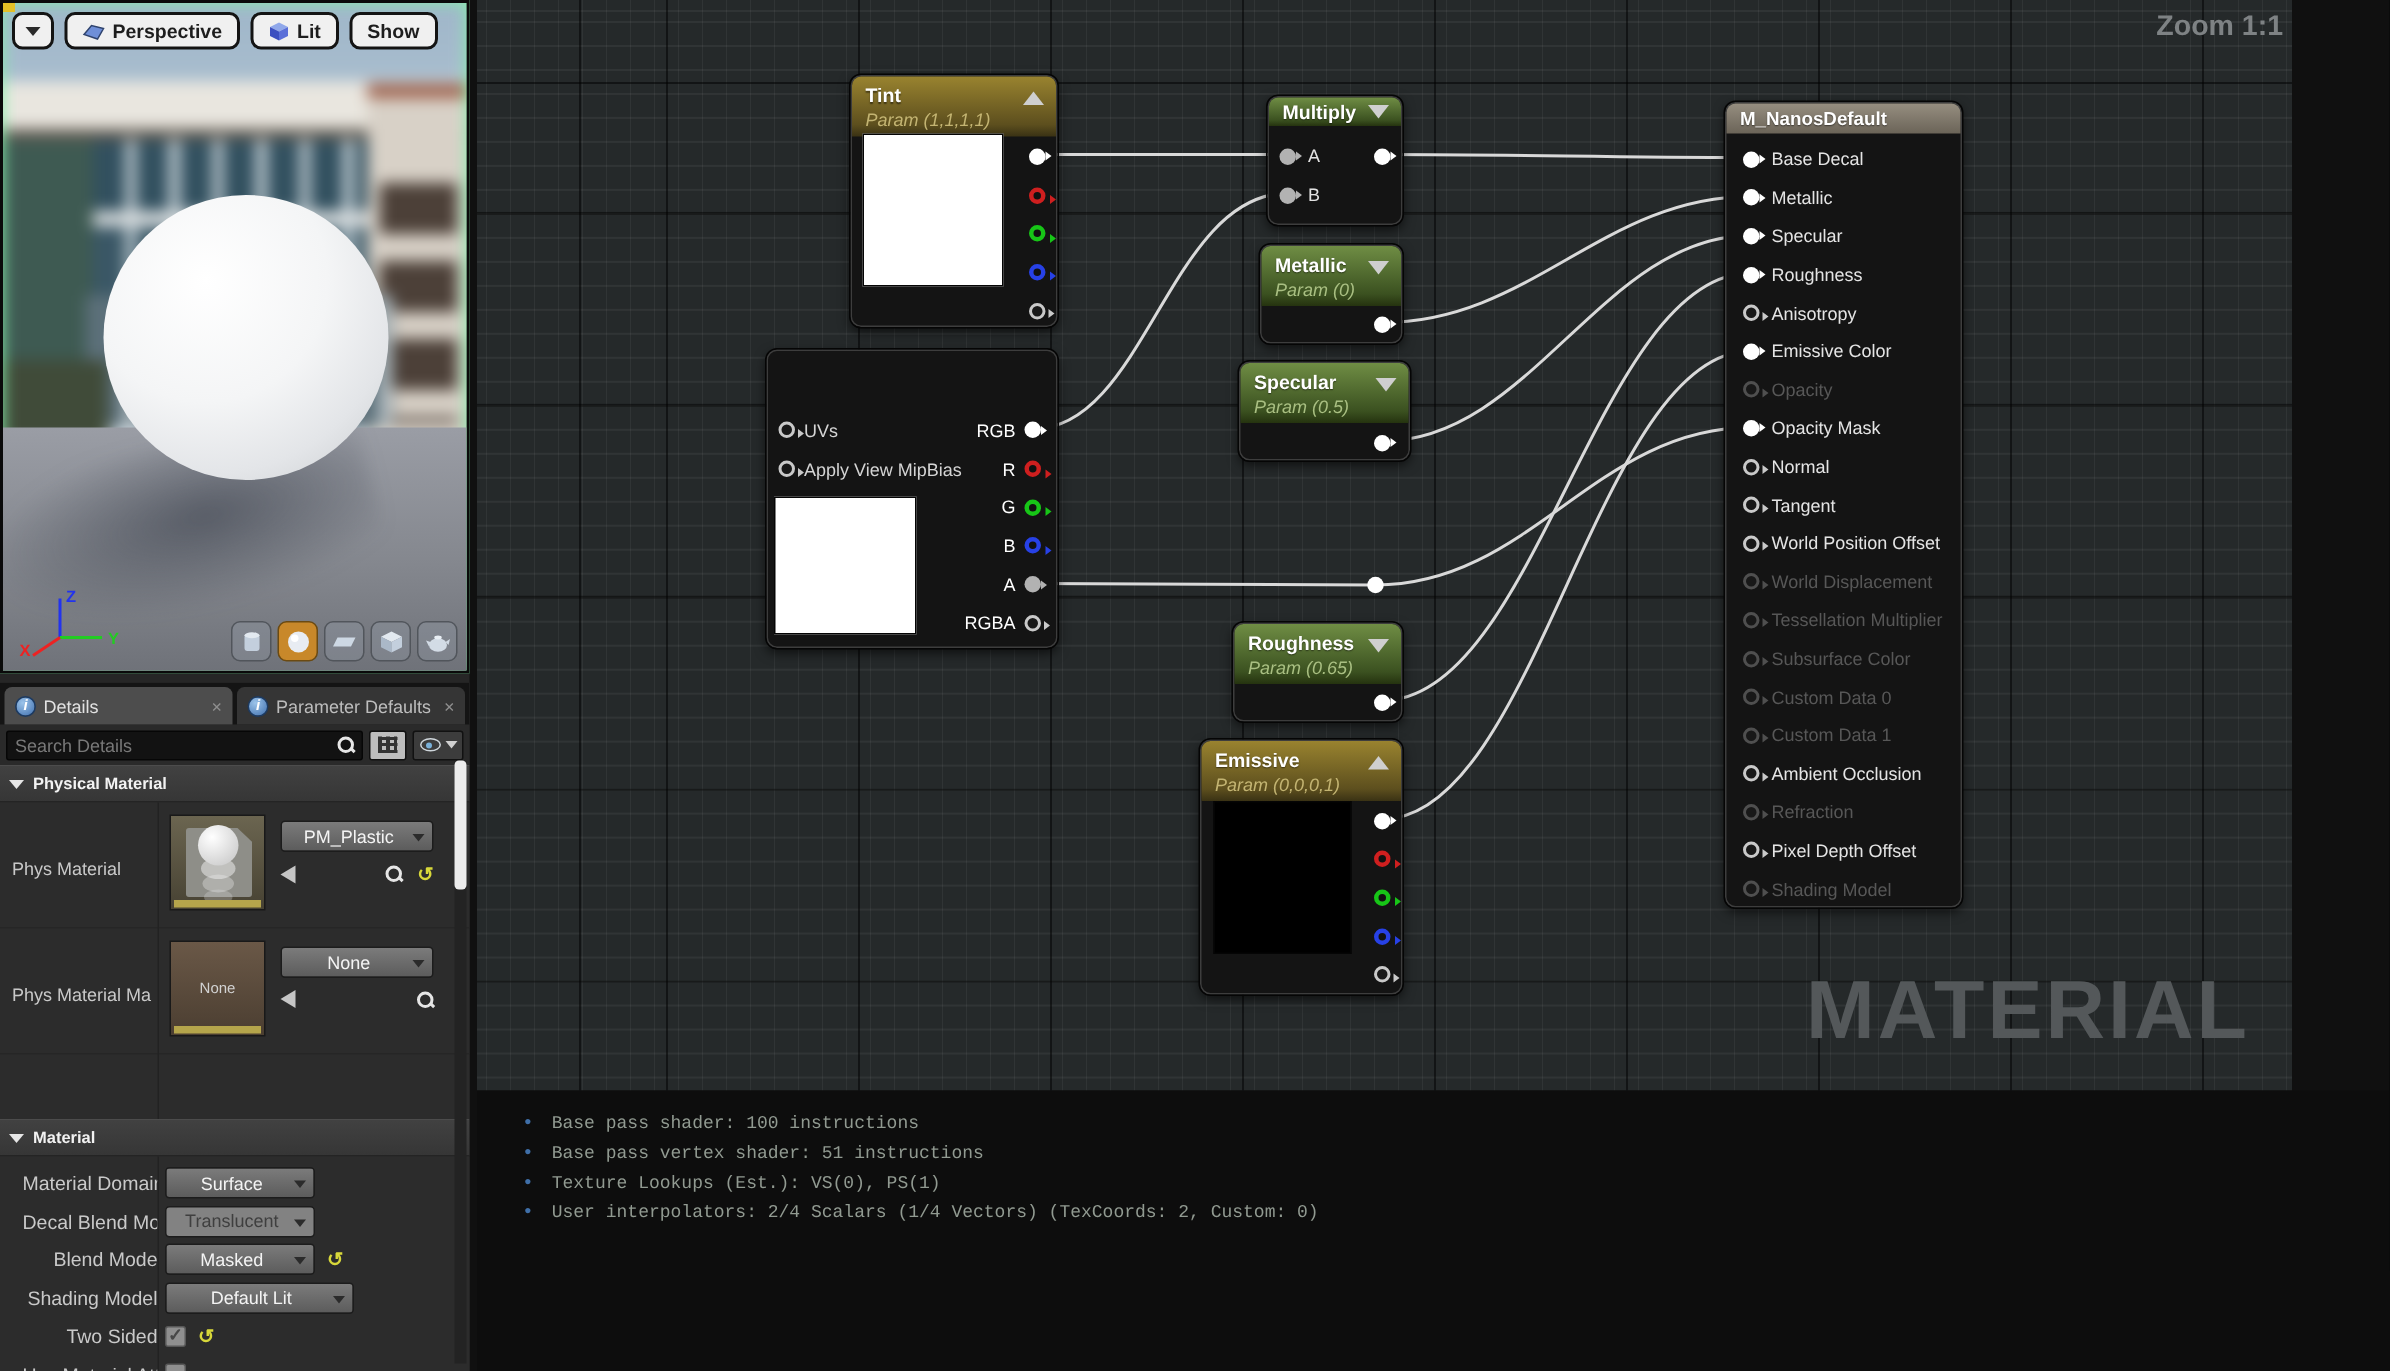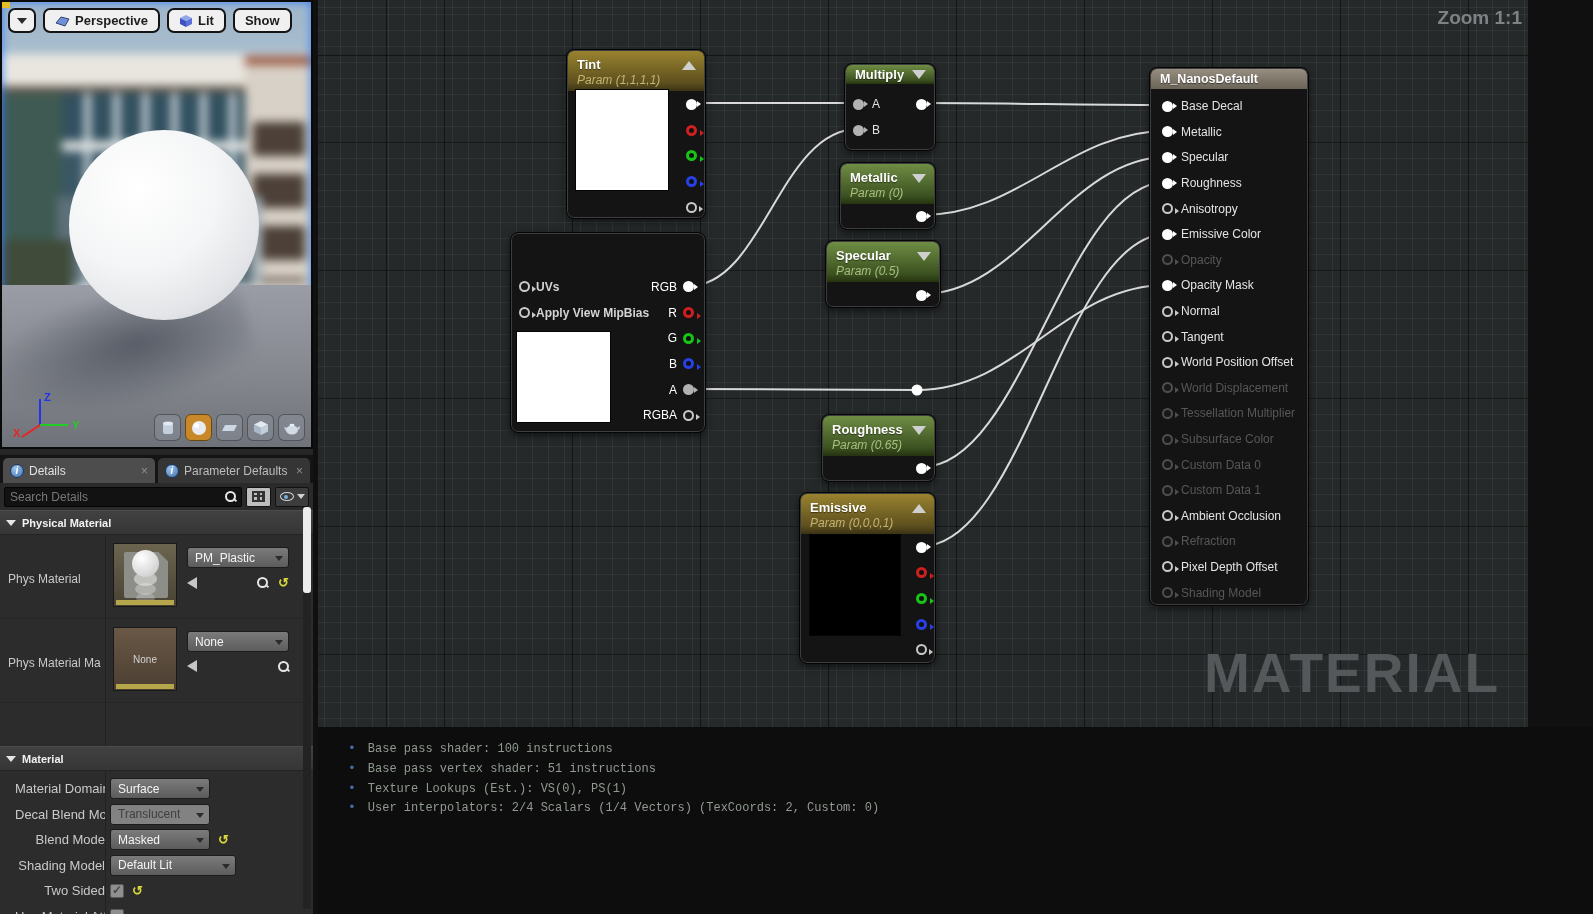--- a/index.html
+++ b/index.html
@@ -4,21 +4,21 @@
 <style>
   * { margin:0; padding:0; box-sizing:border-box; }
   html,body { width:1593px; height:914px; background:#000; overflow:hidden;
     font-family:"Liberation Sans", sans-serif; }
   .app { position:relative; width:1593px; height:914px; background:#101010; }
 
   
   .left-col { position:absolute; left:0; top:0; width:313px; height:914px; background:#262626; }
 
   
-  .viewport { position:absolute; left:0; top:0; width:313px; height:449px; background:#3b82f6;
+  .viewport { position:absolute; left:0; top:0; width:313px; height:449px; background:#86efac;
     border:2px solid #0a0a0a; overflow:hidden; }
   .corner-accent{ position:absolute; left:0; top:0; width:8px; height:6px; background:#e3c026; z-index:9;}
   .scene { position:absolute; inset:0; filter:blur(5px); }
   .sky { position:absolute; inset:0; background:linear-gradient(180deg,#9fb6c9 0%,#c2d1dc 45%,#d7dfe5 70%); }
   .b-beam { position:absolute; left:0; top:52px; width:100%; height:34px; background:#e9e6df; }
   .b-roofline { position:absolute; left:0; top:84px; width:100%; height:7px; background:#5f574d; }
   .b-left { position:absolute; left:0; top:91px; width:78px; height:190px; background:#3e5a52; }
   .b-win1 { position:absolute; left:60px; top:91px; width:200px; height:48px;
     background:repeating-linear-gradient(90deg,#32505f 0 22px,#c7d2d8 22px 29px); }
   .b-sill { position:absolute; left:60px; top:139px; width:200px; height:10px; background:#dde1e2; }
@@ -113,21 +113,21 @@
   .thumb-trail1 { position:absolute; left:20px; top:28px; width:23px; height:14px; border-radius:50%;
     background:rgba(235,235,235,.55); }
   .thumb-trail2 { position:absolute; left:21px; top:39px; width:21px; height:12px; border-radius:50%;
     background:rgba(225,225,225,.4); }
   .thumb-trail3 { position:absolute; left:22px; top:49px; width:19px; height:10px; border-radius:50%;
     background:rgba(215,215,215,.3); }
   .thumb-bar { position:absolute; left:2px; bottom:1px; width:58px; height:5px; background:#b5a54b; }
   .p-controls { margin-left:10px; display:flex; flex-direction:column; gap:8px; padding-top:4px; }
   .dd { position:relative; display:inline-flex; align-items:center; height:21px; min-width:102px;
     background:linear-gradient(180deg,#7b7b7b,#5c5c5c); border:1px solid #1c1c1c; border-radius:3px;
-    padding:0 18px 0 7px; font-size:12px; color:#f4f4f4; }
+    padding:0 18px 0 7px; font-size:12px; color:#f4f4f4;justify-content:center; }
   .dd .dd-c { position:absolute; right:5px; top:8px; width:0; height:0;
     border-left:4px solid transparent; border-right:4px solid transparent; border-top:5px solid #2b2b2b; }
   .dd.disabled { background:#828282; color:#3f3f3f; }
   .icon-row { display:flex; align-items:center; gap:10px; }
   .use-icon { width:0; height:0; border-top:6px solid transparent; border-bottom:6px solid transparent;
     border-right:10px solid #c6c6c6; }
   .reset-icon { color:#d8d83a; font-size:13px; font-weight:bold; line-height:1; }
   .reset-icon::before { content:'\21BA'; }
 
   .m-row { display:flex; align-items:center; height:25.5px; }
@@ -183,21 +183,21 @@
   .p-filled { background:#fff; color:#fff; }
   .p-disabled { border:2.5px solid #4f4f4f; background:#181818; color:#4f4f4f; }
 
   .pins-col { position:absolute; right:7px; top:38px; display:flex; flex-direction:column; padding-top:2.5px; }
   .pins-col .pin-row { height:25.7px; display:flex; align-items:center; justify-content:flex-end; }
   .preview { position:absolute; border:1px solid #050505; }
   .preview.white { background:#fff; } .preview.black { background:#000; }
 
   .t-rows { position:absolute; left:0; right:0; top:40px; }
   .t-row { height:25.7px; display:flex; align-items:center; padding:0 10px 0 7px; gap:6px; }
-  .t-in-lbl { font-size:12px; color:#d4d4d4;font-weight:bold; }
+  .t-in-lbl { font-size:12px; color:#d4d4d4; }
   .t-out-lbl { margin-left:auto; font-size:12px; color:#fff; }
 
   .mul-ins { position:absolute; left:7px; top:26px; }
   .mul-row { height:26px; display:flex; align-items:center; gap:8px; }
   .mul-lbl { font-size:12px; color:#e2e2e2; }
   .out-pin-abs { position:absolute; }
 
   .o-rows { position:absolute; left:11px; top:22px; padding-top:2.5px; }
   .o-row { height:25.6px; display:flex; align-items:center; gap:8px; }
   .o-lbl { font-size:12px; color:#e4e4e4; white-space:nowrap; }

